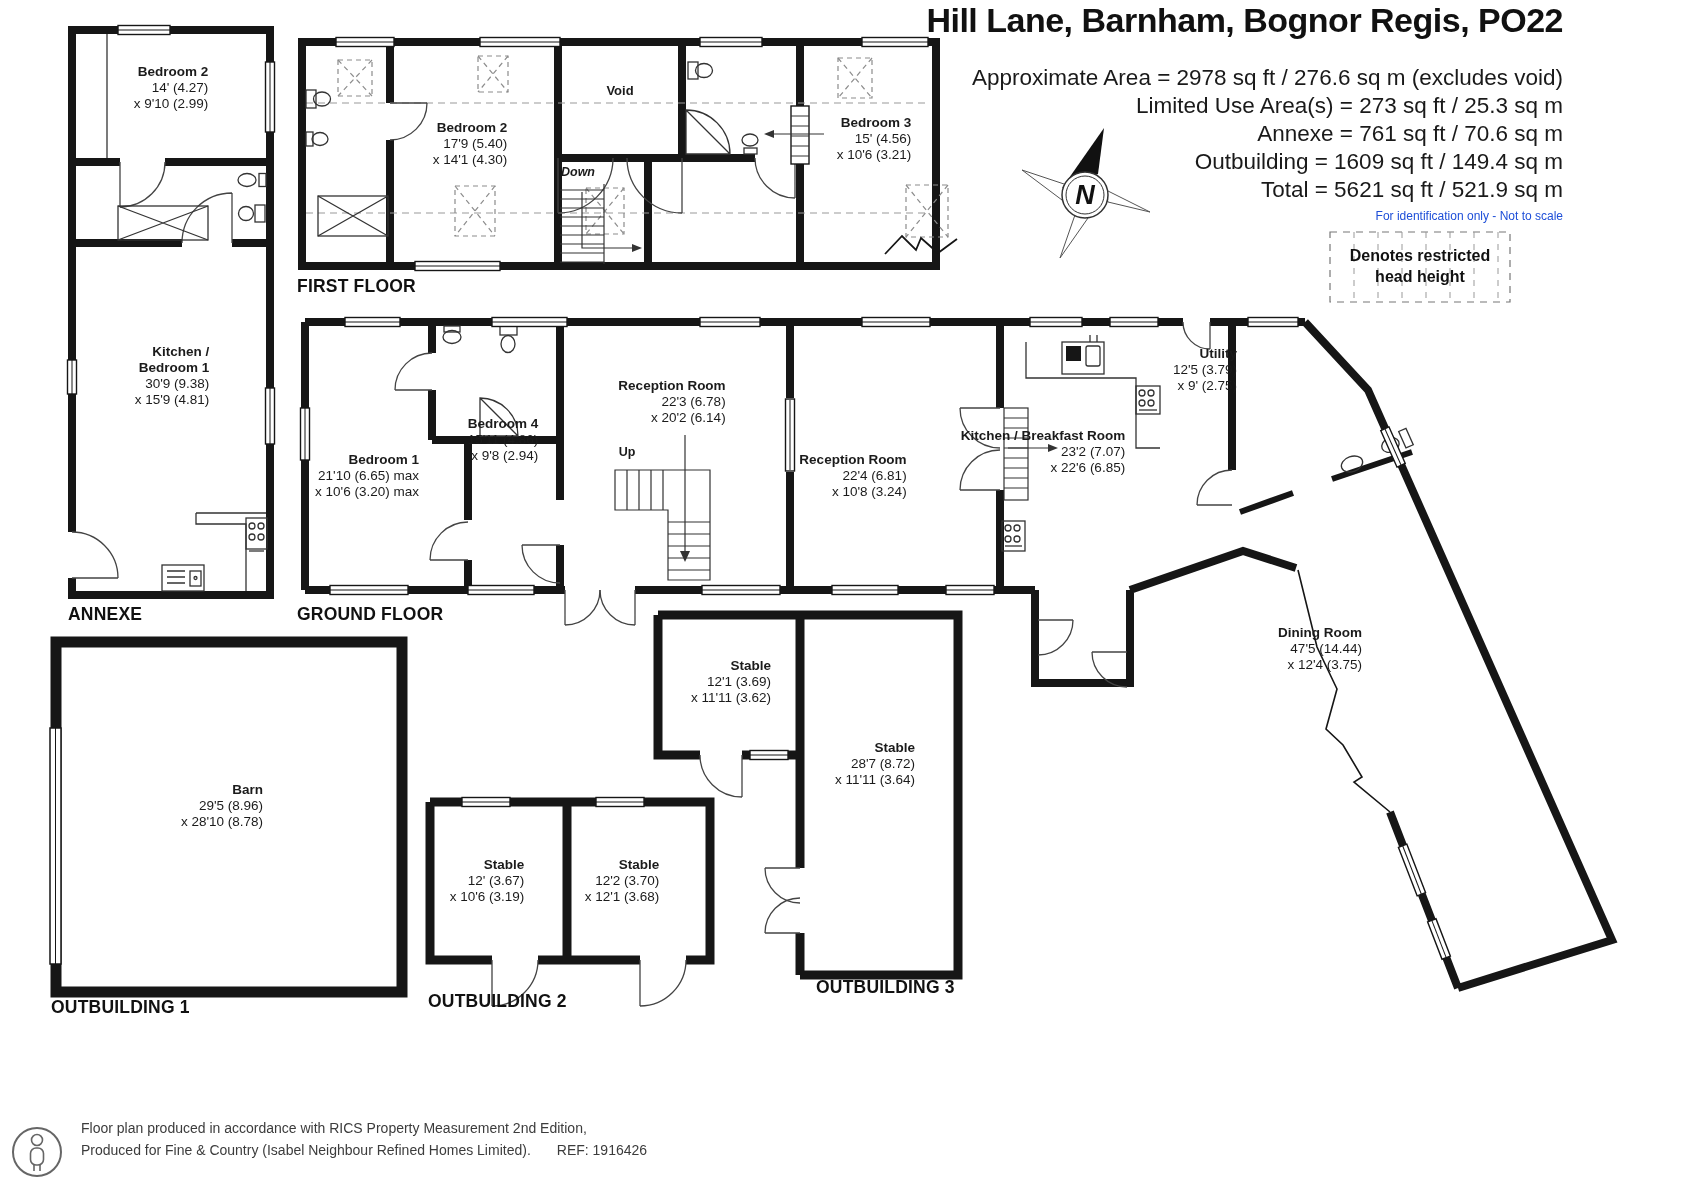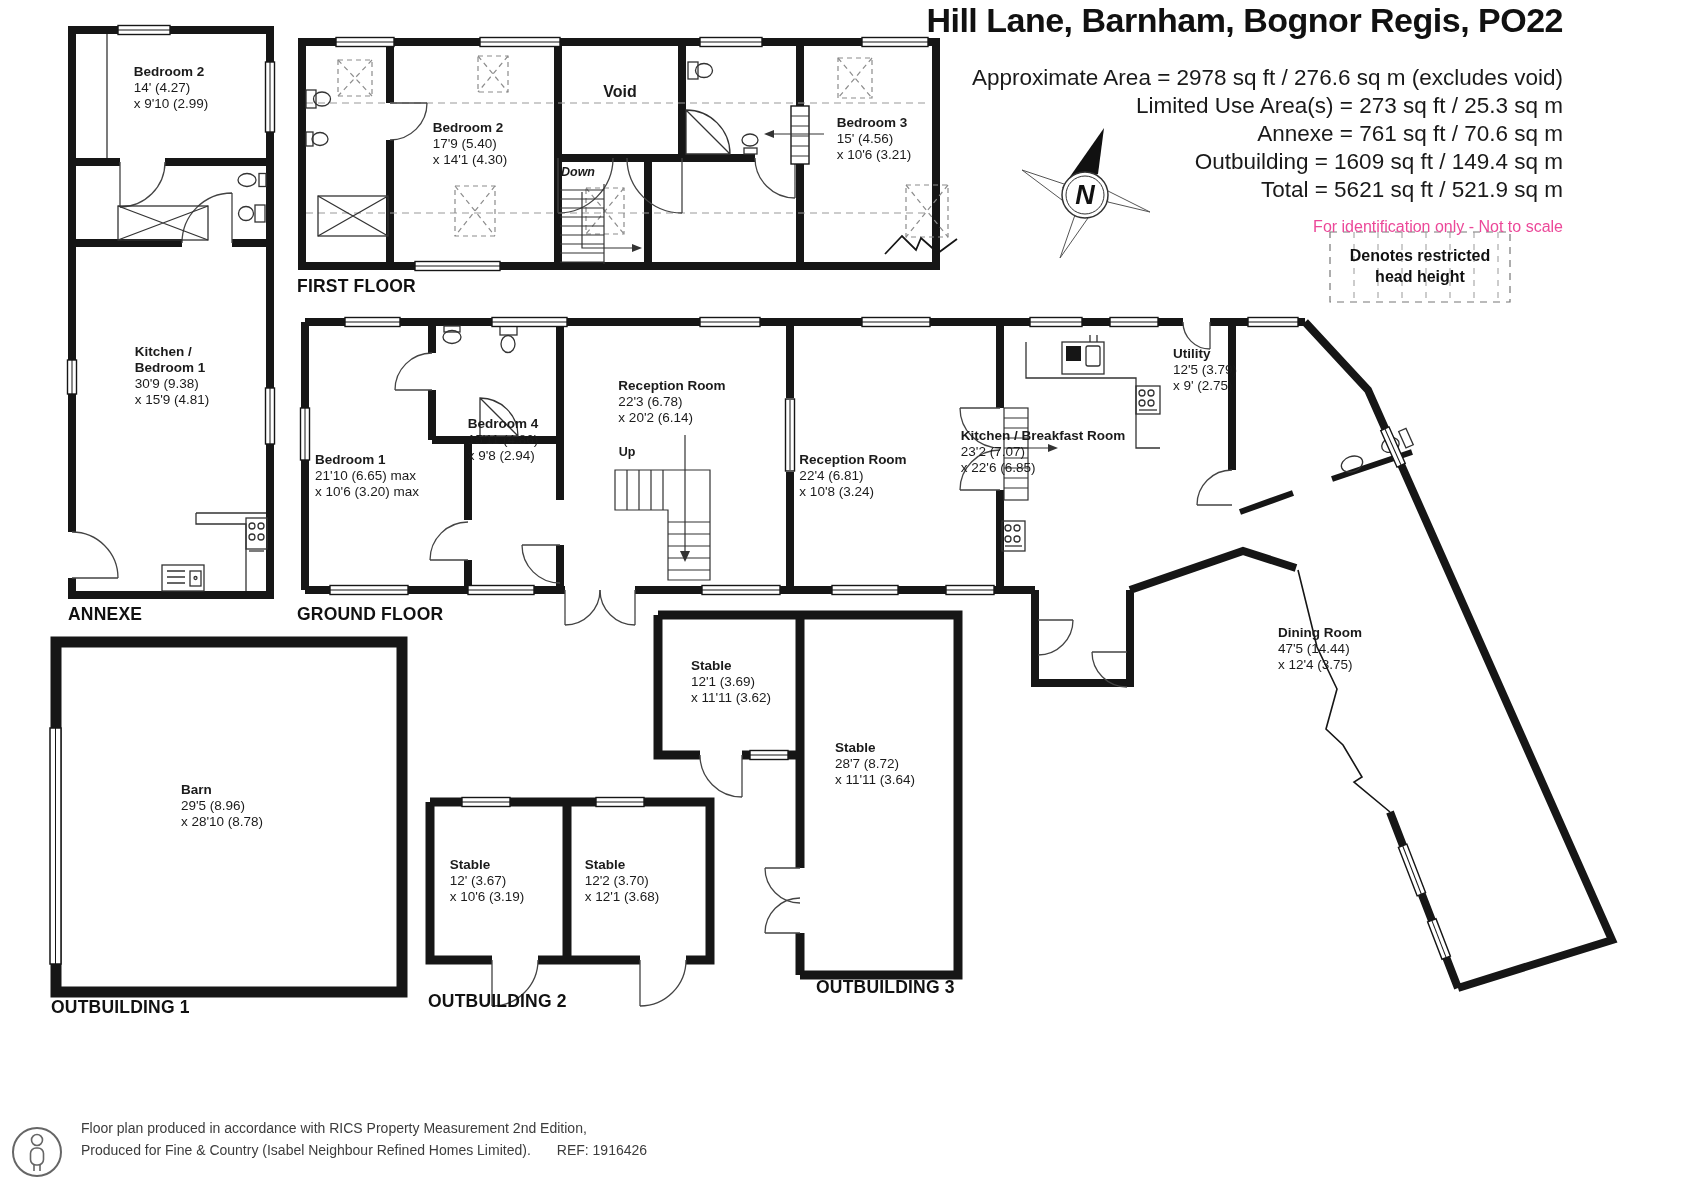--- a/index.html
+++ b/index.html
@@ -2,26 +2,26 @@
 <html><head>
 <meta charset="utf-8">
 <style>
   html,body{margin:0;padding:0;background:#fff;}
   .stage{position:relative;width:1704px;height:1184px;background:#fff;overflow:hidden;
          font-family:"Liberation Sans",sans-serif;color:#1d1d1d;}
   svg{position:absolute;left:0;top:0;}
   .hdr{position:absolute;top:0;right:141px;text-align:right;}
   .hdr-title{font-size:34px;font-weight:bold;letter-spacing:-0.5px;line-height:40px;color:#111;}
   .hdr-areas{margin-top:24px;font-size:22.5px;line-height:28px;color:#1a1a1a;}
-  .hdr-note{margin-top:14px;font-size:16px;color:#ec4899;}
+  .hdr-note{margin-top:5px;font-size:12px;color:#1d4ed8;}
   .legend-text{position:absolute;left:1335px;top:245px;width:170px;text-align:center;
                font-size:16px;font-weight:bold;line-height:21px;color:#111;}
   .compass-n{position:absolute;left:1085px;top:180px;transform:translateX(-50%);
              font-size:27px;font-weight:bold;font-style:italic;color:#111;}
-  .room-label{position:absolute;transform:translateX(-50%);text-align:left;
+  .room-label{position:absolute;transform:translateX(-50%);text-align:right;
               font-size:13.5px;line-height:16px;white-space:nowrap;color:#1b1b1b;}
   .room-label .b{font-weight:bold;}
   .anno{position:absolute;transform:translateX(-50%);font-size:13px;font-weight:bold;color:#1b1b1b;}
   .sect{position:absolute;font-size:17.5px;font-weight:bold;letter-spacing:0.2px;color:#111;}
   .footer{position:absolute;left:58px;top:1118px;font-size:14px;line-height:21.5px;color:#3c3c3c;margin-left:23px;}
   .footer .sp{display:inline-block;width:26px;}
 </style>
 </head>
 <body>
 
@@ -409,21 +409,21 @@
     <div class="b">Stable</div>
       <div>12' (3.67)</div>
       <div>x 10'6 (3.19)</div>
   </div>
   <div class="room-label" style="left:622px;top:857px;">
     <div class="b">Stable</div>
       <div>12'2 (3.70)</div>
       <div>x 12'1 (3.68)</div>
   </div>
 
-  <div class="anno" style="left:620px;top:83px;font-size:16px;">Void</div>
+  <div class="anno" style="left:620px;top:83px;font-size:13px;">Void</div>
   <div class="anno" style="left:578px;top:165px;font-size:12.5px;font-style:italic;">Down</div>
   <div class="anno" style="left:627px;top:445px;font-size:12.5px;">Up</div>
 
   <div class="sect" style="left:297px;top:276px;">FIRST FLOOR</div>
   <div class="sect" style="left:68px;top:604px;">ANNEXE</div>
   <div class="sect" style="left:297px;top:604px;">GROUND FLOOR</div>
   <div class="sect" style="left:51px;top:997px;">OUTBUILDING 1</div>
   <div class="sect" style="left:428px;top:991px;">OUTBUILDING 2</div>
   <div class="sect" style="left:816px;top:977px;">OUTBUILDING 3</div>
 

